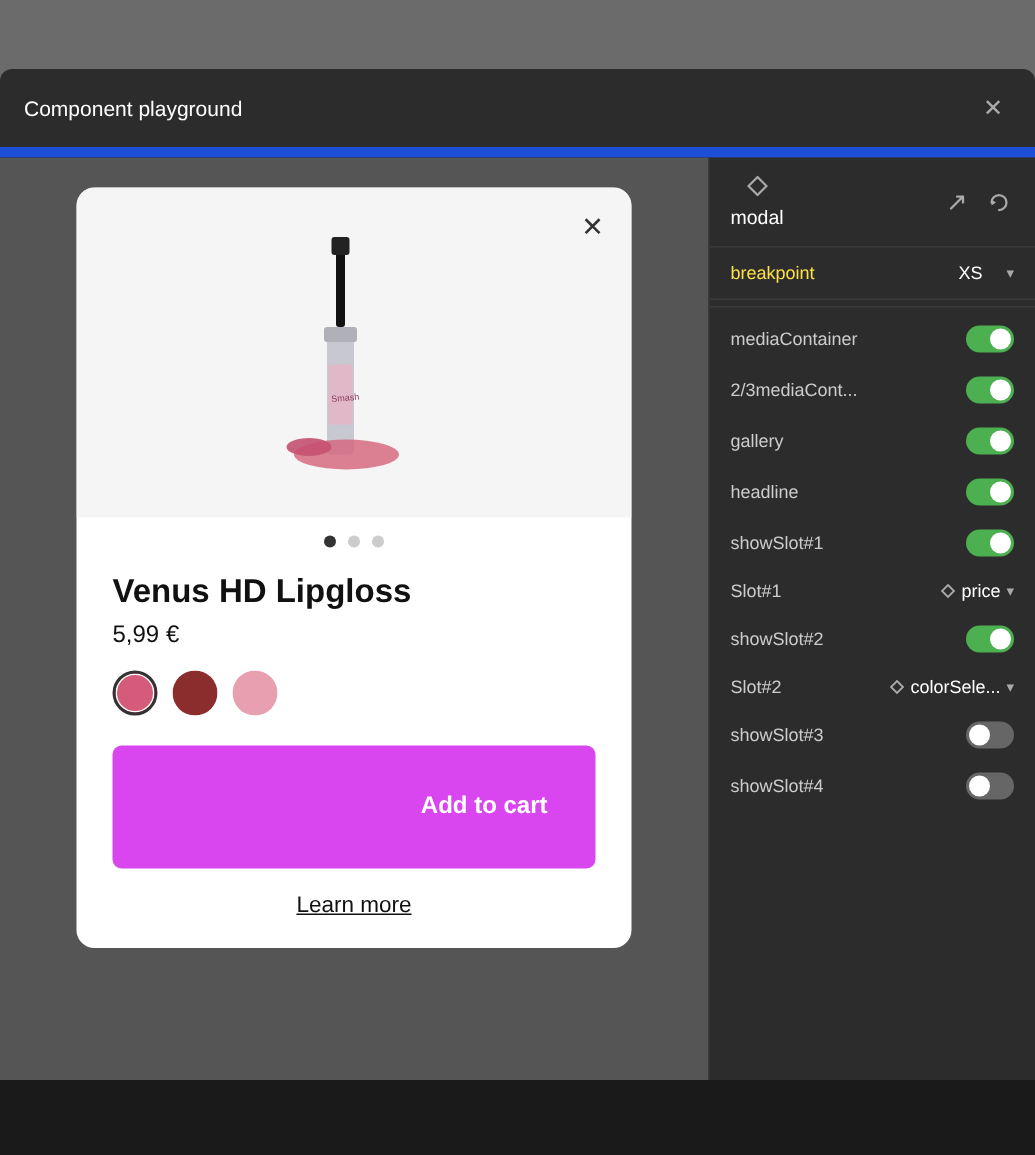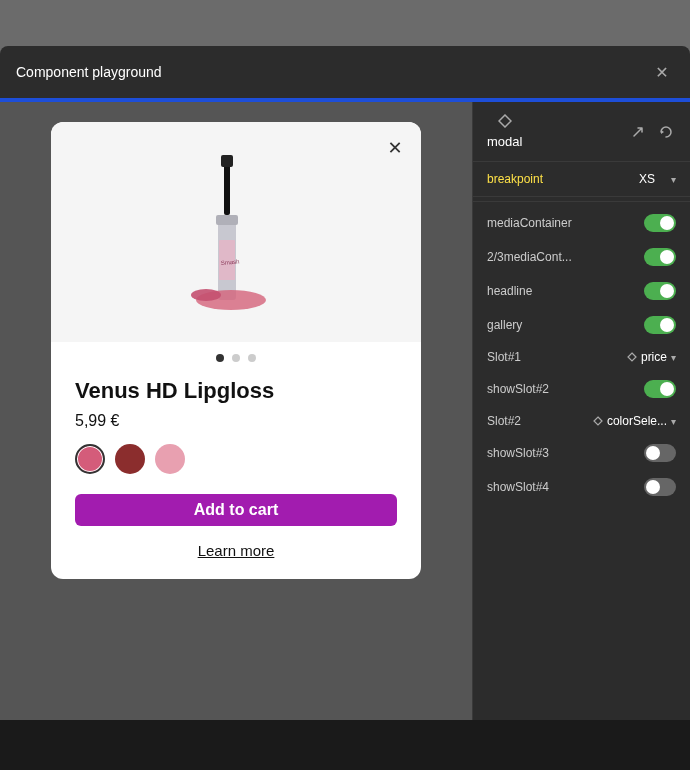--- a/index.html
+++ b/index.html
@@ -33,21 +33,21 @@
       display: flex;
       flex-direction: column;
     }
 
     
     .panel-header {
       display: flex;
       align-items: center;
       justify-content: space-between;
       padding: 14px 16px;
-      border-bottom: 4px solid #1d4ed8;
+      border-bottom: 7px solid #1d4ed8;
       flex-shrink: 0;
     }
     .panel-title {
       color: #ffffff;
       font-size: 14px;
       font-weight: 500;
     }
     .panel-close-btn {
       width: 24px;
       height: 24px;
@@ -172,29 +172,29 @@
     }
     .swatch-pink { background: #d45c7a; }
     .swatch-dark-red { background: #8b2d2d; }
     .swatch-light-pink { background: #e8a0b0; }
 
     
     .add-to-cart-btn {
       display: block;
       width: calc(100% - 48px);
       margin: 0 24px 16px;
-      background: #a21caf;
+      background: #d946ef;
       color: #fff;
       border: none;
       border-radius: 6px;
-      padding: 7px;
+      padding: 32px;
       font-size: 16px;
       font-weight: 600;
       cursor: pointer;
-      text-align: center;
+      text-align: right;
     }
 
     
     .learn-more-link {
       display: block;
       text-align: center;
       color: #111;
       font-size: 15px;
       text-decoration: underline;
       cursor: pointer;
@@ -454,33 +454,39 @@
       </div>
 
       <div class="setting-row">
         <span class="setting-name">2/3mediaCont...</span>
         <div class="toggle on">
             <div class="toggle-thumb"></div>
           </div>
       </div>
 
       <div class="setting-row">
+        <span class="setting-name">gallery</span>
+        <div class="toggle on">
+            <div class="toggle-thumb"></div>
+          </div>
+      </div>
+
+      <div class="setting-row">
         <span class="setting-name">headline</span>
         <div class="toggle on">
             <div class="toggle-thumb"></div>
           </div>
       </div>
 
       <div class="setting-row">
-        <span class="setting-name">gallery</span>
+        <span class="setting-name">showSlot#1</span>
         <div class="toggle on">
             <div class="toggle-thumb"></div>
           </div>
       </div>
-
 
       <div class="slot-value-row">
         <span class="slot-left">Slot#1</span>
         <div class="slot-right">
           <svg width="10" height="10" viewBox="0 0 10 10">
             <polygon points="5,1 9,5 5,9 1,5" fill="none" stroke="#aaa" stroke-width="1.2"></polygon>
           </svg>
           <span class="slot-value">price</span>
           <span class="slot-chevron">▾</span>
         </div>

